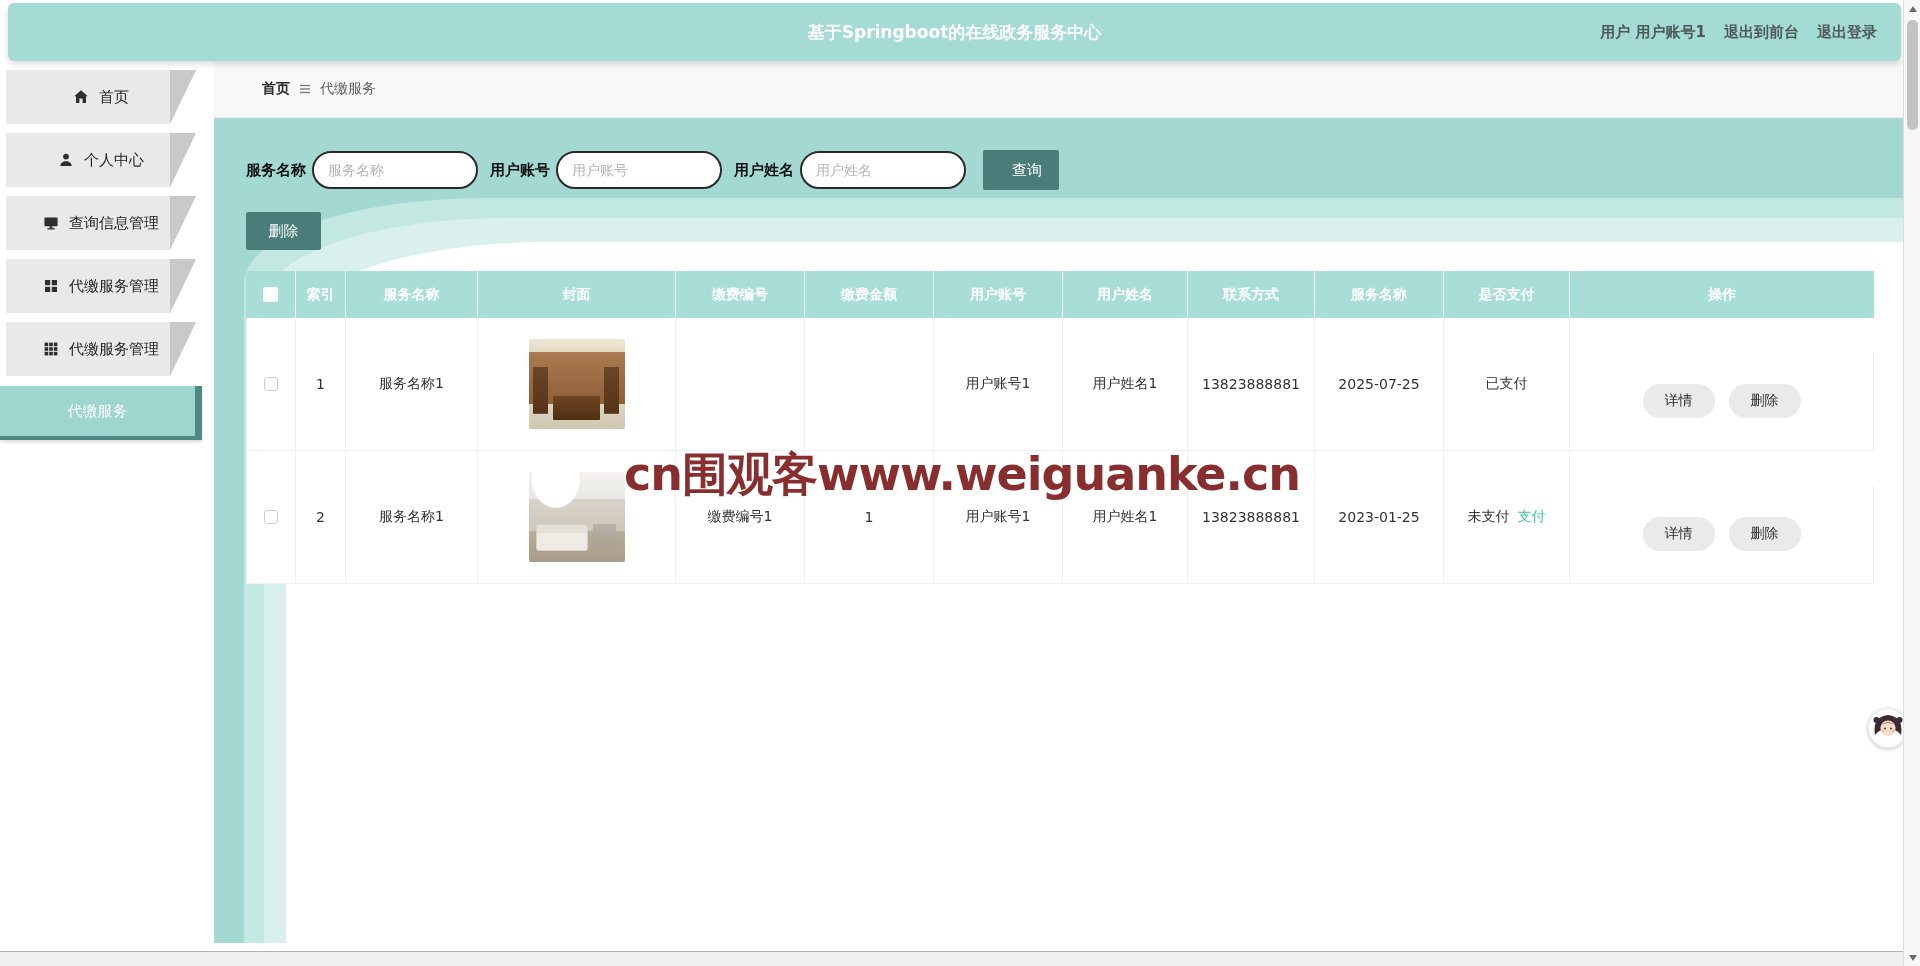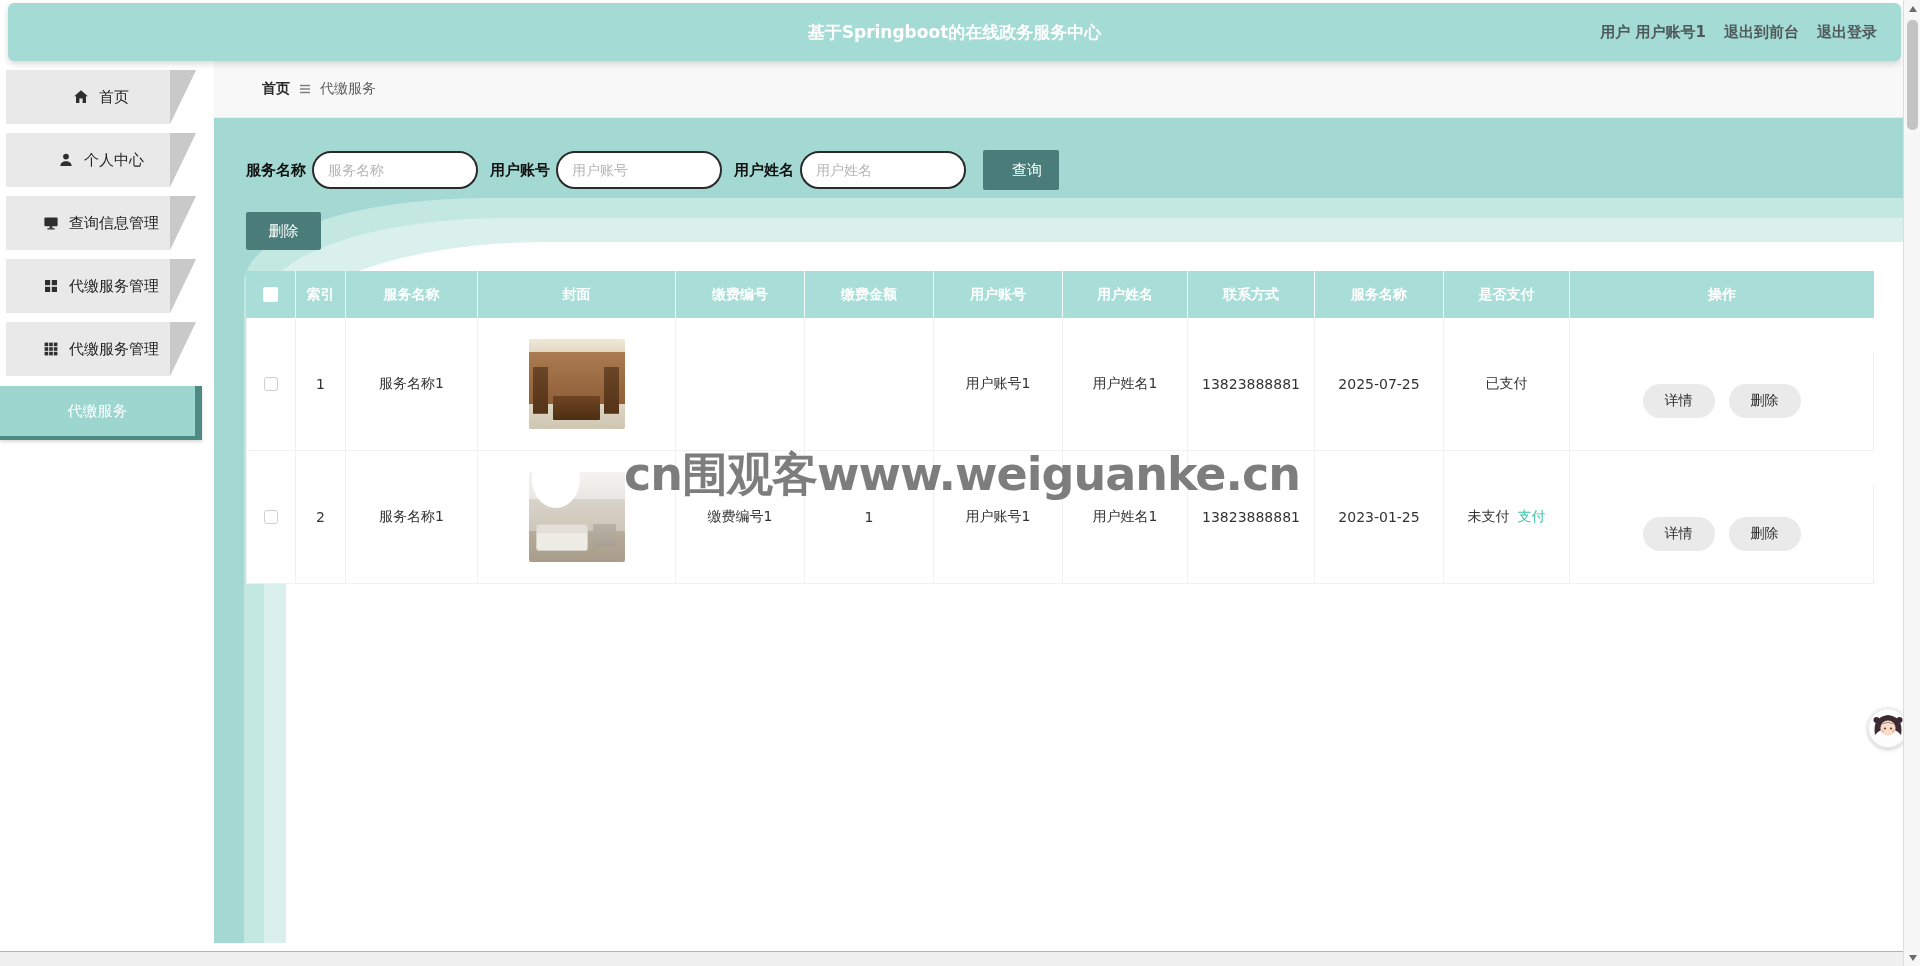--- a/index.html
+++ b/index.html
@@ -101,21 +101,21 @@
     background:
       radial-gradient(ellipse at 28% 8%, #ffffff 0 24%, rgba(255,255,255,0) 25%),
       linear-gradient(#b9b2a6,#a89f92) no-repeat 88% 78% / 24% 26%,
       linear-gradient(180deg,#f4f3f0 0%,#e9e7e2 30%,#d9d4cb 30%,#cdc6ba 66%,#b7ab9a 66%,#a89c8a 100%);
   }
   .cover.modern-living-room::after { content:""; position:absolute; left:8%; width:52%; bottom:12%; height:28%;
       background:#efece6; border:1px solid #d8d3c9; border-radius:3px; box-shadow:inset 0 8px 0 #e4e0d7; }
 
   
   .watermark { position:absolute; left:962px; top:444px; transform:translateX(-50%);
-               font-size:46px; font-weight:700; color:#737373; letter-spacing:-1px;
+               font-size:46px; font-weight:700; color:#7f1d1d; letter-spacing:-1px;
                white-space:nowrap; z-index:7; opacity:.92; }
 
   
   .float-avatar { position:absolute; left:1868px; top:708px; width:40px; height:40px; border-radius:50%;
                   background:#fff; box-shadow:0 1px 4px rgba(0,0,0,.25); overflow:hidden; z-index:25; cursor:pointer; }
 
   
   .page-bottom { position:absolute; left:0; top:951px; width:1903px; height:15px; background:#f0f0f0;
                  border-top:1px solid #b2b2b2; z-index:30; }
 </style>

